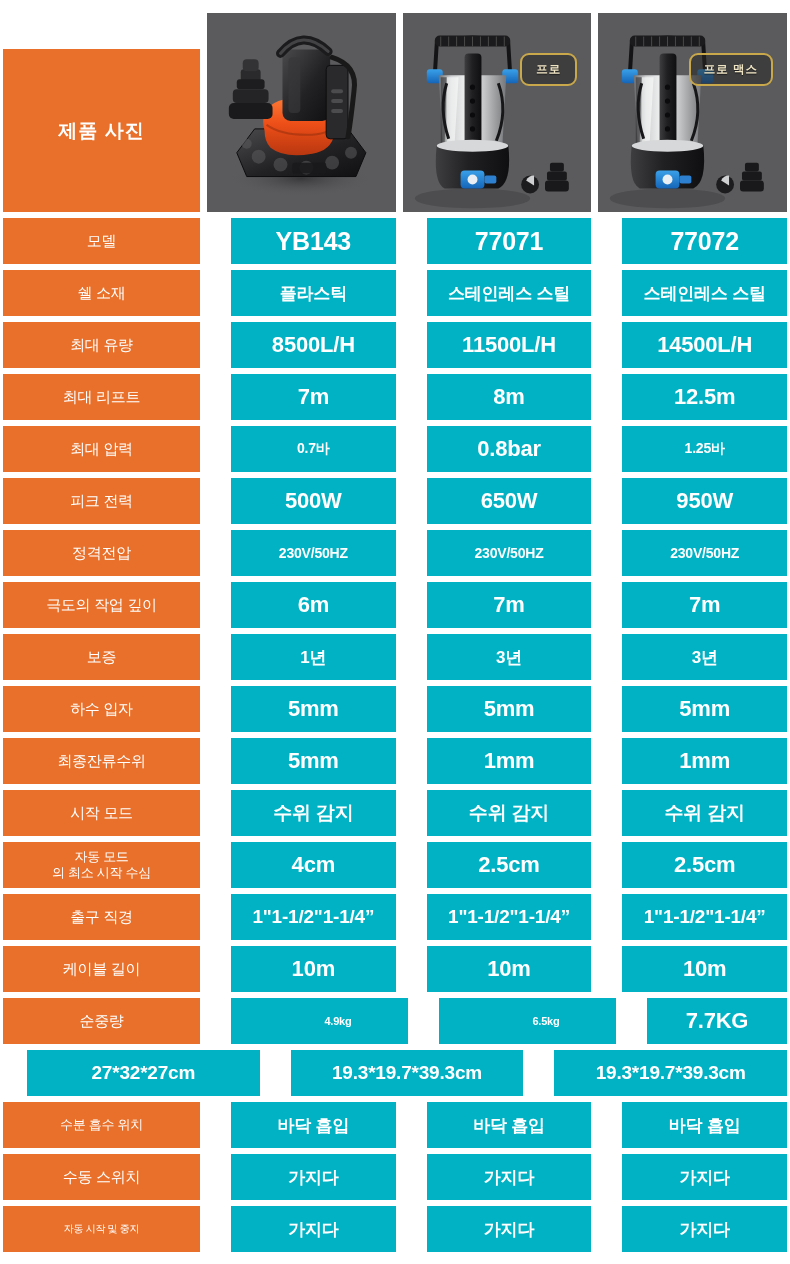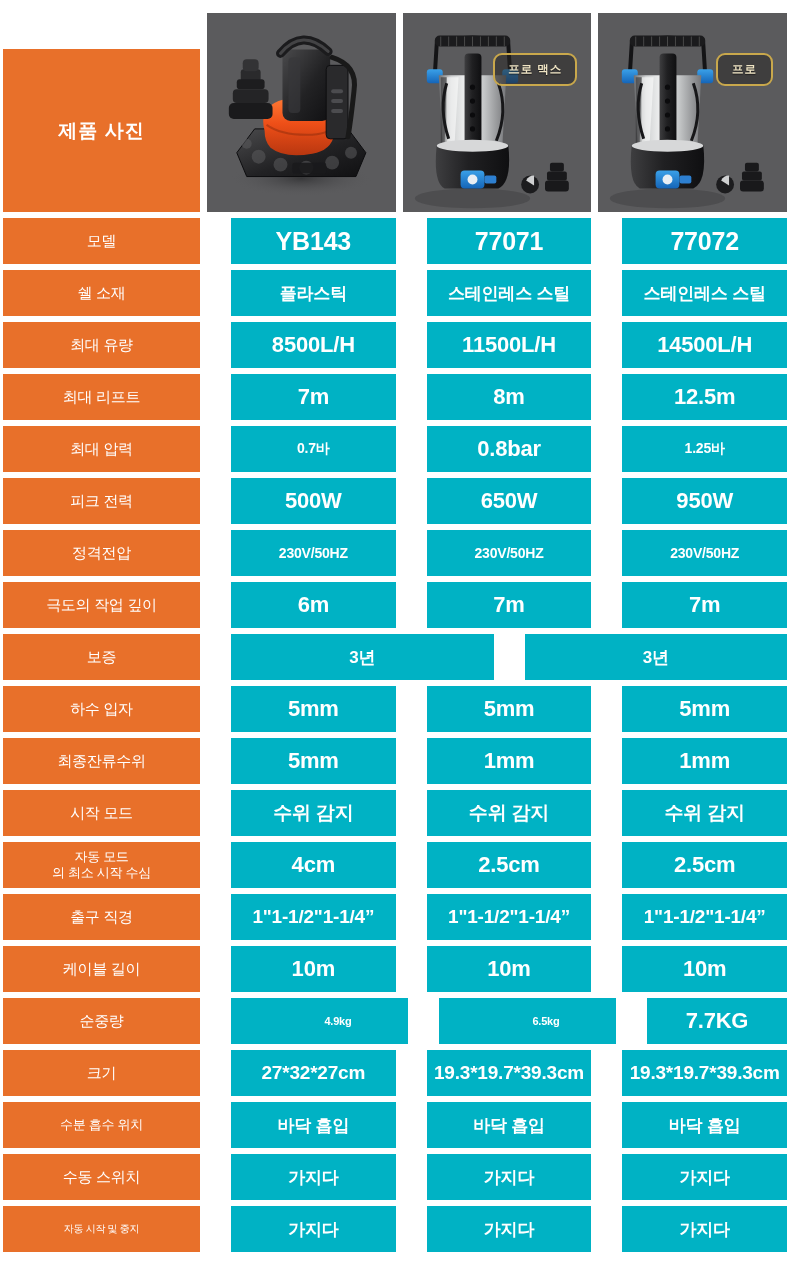--- a/index.html
+++ b/index.html
@@ -179,20 +179,97 @@
         <g>
           <rect x="34" y="56" width="20" height="12" rx="3" fill="#2a2a2c"></rect>
           <rect x="30" y="66" width="28" height="10" rx="3" fill="#1d1d1f"></rect>
           <rect x="26" y="76" width="36" height="14" rx="4" fill="#242426"></rect>
           <rect x="22" y="90" width="44" height="16" rx="5" fill="#1a1a1c"></rect>
           <rect x="36" y="46" width="16" height="12" rx="4" fill="#333335"></rect>
         </g>
 
         <rect x="86" y="150" width="34" height="11" rx="2" fill="#1a1a1c" opacity=".9"></rect>
       </svg>
+    </div>
+
+    <div class="photo-cell">
+      <svg class="pump-b" viewBox="0 0 190 199" preserveAspectRatio="xMidYMid meet">
+        <defs>
+          <linearGradient id="steel2" x1="0" y1="0" x2="1" y2="0">
+            <stop offset="0%" stop-color="#6f7072"></stop>
+              <stop offset="18%" stop-color="#cfd1d2"></stop>
+            <stop offset="42%" stop-color="#f3f4f4"></stop>
+              <stop offset="68%" stop-color="#c3c5c6"></stop>
+            <stop offset="100%" stop-color="#76777a"></stop>
+          </linearGradient>
+          <linearGradient id="blk2" x1="0" y1="0" x2="1" y2="0">
+            <stop offset="0%" stop-color="#3e3e40"></stop>
+              <stop offset="45%" stop-color="#202022"></stop>
+              <stop offset="100%" stop-color="#0f0f11"></stop>
+          </linearGradient>
+          <linearGradient id="blu2" x1="0" y1="0" x2="0" y2="1">
+            <stop offset="0%" stop-color="#3aa0e8"></stop>
+              <stop offset="100%" stop-color="#1565b8"></stop>
+          </linearGradient>
+        </defs>
+        <rect width="190" height="199" fill="#5b5b5d"></rect>
+        <ellipse cx="70" cy="186" rx="58" ry="10" fill="#3f3f41" opacity=".5"></ellipse>
+
+        <path d="M32 62 L34 30 q36 -12 72 0 L108 62" fill="none" stroke="#141416" stroke-width="4"></path>
+        <rect x="32" y="22" width="76" height="11" rx="5" fill="#1b1b1d"></rect>
+        <g stroke="#494949" stroke-width="1">
+          <line x1="38" y1="23" x2="38" y2="33"></line>
+            <line x1="46" y1="23" x2="46" y2="33"></line>
+          <line x1="54" y1="23" x2="54" y2="33"></line>
+            <line x1="62" y1="23" x2="62" y2="33"></line>
+          <line x1="70" y1="23" x2="70" y2="33"></line>
+            <line x1="78" y1="23" x2="78" y2="33"></line>
+          <line x1="86" y1="23" x2="86" y2="33"></line>
+            <line x1="94" y1="23" x2="94" y2="33"></line>
+          <line x1="102" y1="23" x2="102" y2="33"></line>
+        </g>
+
+        <rect x="24" y="56" width="16" height="14" rx="3" fill="url(#blu2)"></rect>
+        <rect x="100" y="56" width="16" height="14" rx="3" fill="url(#blu2)"></rect>
+
+        <path d="M36 62 L104 62 L100 134 L40 134 Z" fill="url(#steel2)"></path>
+        <path d="M44 64 L56 64 L52 130 L44 130 Z" fill="#ffffff" opacity=".55"></path>
+        <path d="M38 64 L44 64 L42 130 L38 130 Z" fill="#2c2c2e" opacity=".55"></path>
+
+        <rect x="62" y="40" width="17" height="120" rx="4" fill="url(#blk2)"></rect>
+        <g fill="#0b0b0d">
+          <circle cx="70" cy="74" r="2.6"></circle>
+            <circle cx="70" cy="88" r="2.6"></circle>
+          <circle cx="70" cy="102" r="2.6"></circle>
+            <circle cx="70" cy="116" r="2.6"></circle>
+          <circle cx="70" cy="130" r="2.6"></circle>
+            <circle cx="70" cy="144" r="2.6"></circle>
+        </g>
+
+        <path d="M44 70 q-8 26 2 56" fill="none" stroke="#171719" stroke-width="3"></path>
+        <path d="M96 70 q10 28 -2 58" fill="none" stroke="#171719" stroke-width="3"></path>
+
+        <path d="M34 132 q-4 38 8 44 L96 176 q14 -6 10 -44 Z" fill="url(#blk2)"></path>
+        <ellipse cx="70" cy="133" rx="36" ry="6" fill="#d7d8d9"></ellipse>
+
+        <rect x="58" y="158" width="24" height="18" rx="4" fill="url(#blu2)"></rect>
+        <circle cx="70" cy="167" r="5" fill="#e8eef4"></circle>
+        <rect x="82" y="163" width="12" height="8" rx="2" fill="#2d7fd0"></rect>
+
+        <circle cx="128" cy="172" r="9" fill="#1c1c1e"></circle>
+        <path d="M124 168 a9 9 0 0 1 8 -5 l0 10 Z" fill="#cfd0d1"></path>
+        <g fill="#19191b">
+          <rect x="148" y="150" width="14" height="9" rx="2"></rect>
+          <rect x="145" y="159" width="20" height="9" rx="2"></rect>
+          <rect x="143" y="168" width="24" height="11" rx="3"></rect>
+        </g>
+      </svg>
+      <div class="badge">
+        <span>프로</span>
+      </div>
     </div>
 
     <div class="photo-cell">
       <svg class="pump-b" viewBox="0 0 190 199" preserveAspectRatio="xMidYMid meet">
         <defs>
           <linearGradient id="steel3" x1="0" y1="0" x2="1" y2="0">
             <stop offset="0%" stop-color="#6f7072"></stop>
               <stop offset="18%" stop-color="#cfd1d2"></stop>
             <stop offset="42%" stop-color="#f3f4f4"></stop>
               <stop offset="68%" stop-color="#c3c5c6"></stop>
@@ -249,97 +326,20 @@
         <g fill="#19191b">
           <rect x="148" y="150" width="14" height="9" rx="2"></rect>
           <rect x="145" y="159" width="20" height="9" rx="2"></rect>
           <rect x="143" y="168" width="24" height="11" rx="3"></rect>
         </g>
       </svg>
       <div class="badge badge-wide">
         <span>프로 맥스</span>
       </div>
     </div>
-
-    <div class="photo-cell">
-      <svg class="pump-b" viewBox="0 0 190 199" preserveAspectRatio="xMidYMid meet">
-        <defs>
-          <linearGradient id="steel2" x1="0" y1="0" x2="1" y2="0">
-            <stop offset="0%" stop-color="#6f7072"></stop>
-              <stop offset="18%" stop-color="#cfd1d2"></stop>
-            <stop offset="42%" stop-color="#f3f4f4"></stop>
-              <stop offset="68%" stop-color="#c3c5c6"></stop>
-            <stop offset="100%" stop-color="#76777a"></stop>
-          </linearGradient>
-          <linearGradient id="blk2" x1="0" y1="0" x2="1" y2="0">
-            <stop offset="0%" stop-color="#3e3e40"></stop>
-              <stop offset="45%" stop-color="#202022"></stop>
-              <stop offset="100%" stop-color="#0f0f11"></stop>
-          </linearGradient>
-          <linearGradient id="blu2" x1="0" y1="0" x2="0" y2="1">
-            <stop offset="0%" stop-color="#3aa0e8"></stop>
-              <stop offset="100%" stop-color="#1565b8"></stop>
-          </linearGradient>
-        </defs>
-        <rect width="190" height="199" fill="#5b5b5d"></rect>
-        <ellipse cx="70" cy="186" rx="58" ry="10" fill="#3f3f41" opacity=".5"></ellipse>
-
-        <path d="M32 62 L34 30 q36 -12 72 0 L108 62" fill="none" stroke="#141416" stroke-width="4"></path>
-        <rect x="32" y="22" width="76" height="11" rx="5" fill="#1b1b1d"></rect>
-        <g stroke="#494949" stroke-width="1">
-          <line x1="38" y1="23" x2="38" y2="33"></line>
-            <line x1="46" y1="23" x2="46" y2="33"></line>
-          <line x1="54" y1="23" x2="54" y2="33"></line>
-            <line x1="62" y1="23" x2="62" y2="33"></line>
-          <line x1="70" y1="23" x2="70" y2="33"></line>
-            <line x1="78" y1="23" x2="78" y2="33"></line>
-          <line x1="86" y1="23" x2="86" y2="33"></line>
-            <line x1="94" y1="23" x2="94" y2="33"></line>
-          <line x1="102" y1="23" x2="102" y2="33"></line>
-        </g>
-
-        <rect x="24" y="56" width="16" height="14" rx="3" fill="url(#blu2)"></rect>
-        <rect x="100" y="56" width="16" height="14" rx="3" fill="url(#blu2)"></rect>
-
-        <path d="M36 62 L104 62 L100 134 L40 134 Z" fill="url(#steel2)"></path>
-        <path d="M44 64 L56 64 L52 130 L44 130 Z" fill="#ffffff" opacity=".55"></path>
-        <path d="M38 64 L44 64 L42 130 L38 130 Z" fill="#2c2c2e" opacity=".55"></path>
-
-        <rect x="62" y="40" width="17" height="120" rx="4" fill="url(#blk2)"></rect>
-        <g fill="#0b0b0d">
-          <circle cx="70" cy="74" r="2.6"></circle>
-            <circle cx="70" cy="88" r="2.6"></circle>
-          <circle cx="70" cy="102" r="2.6"></circle>
-            <circle cx="70" cy="116" r="2.6"></circle>
-          <circle cx="70" cy="130" r="2.6"></circle>
-            <circle cx="70" cy="144" r="2.6"></circle>
-        </g>
-
-        <path d="M44 70 q-8 26 2 56" fill="none" stroke="#171719" stroke-width="3"></path>
-        <path d="M96 70 q10 28 -2 58" fill="none" stroke="#171719" stroke-width="3"></path>
-
-        <path d="M34 132 q-4 38 8 44 L96 176 q14 -6 10 -44 Z" fill="url(#blk2)"></path>
-        <ellipse cx="70" cy="133" rx="36" ry="6" fill="#d7d8d9"></ellipse>
-
-        <rect x="58" y="158" width="24" height="18" rx="4" fill="url(#blu2)"></rect>
-        <circle cx="70" cy="167" r="5" fill="#e8eef4"></circle>
-        <rect x="82" y="163" width="12" height="8" rx="2" fill="#2d7fd0"></rect>
-
-        <circle cx="128" cy="172" r="9" fill="#1c1c1e"></circle>
-        <path d="M124 168 a9 9 0 0 1 8 -5 l0 10 Z" fill="#cfd0d1"></path>
-        <g fill="#19191b">
-          <rect x="148" y="150" width="14" height="9" rx="2"></rect>
-          <rect x="145" y="159" width="20" height="9" rx="2"></rect>
-          <rect x="143" y="168" width="24" height="11" rx="3"></rect>
-        </g>
-      </svg>
-      <div class="badge">
-        <span>프로</span>
-      </div>
-    </div>
   </div>
 
   <div class="t-row data-row sz-xl">
     <div class="cell-label">
         <span>모델</span>
       </div>
     <div class="cell-value">YB143</div>
     <div class="cell-value">77071</div>
     <div class="cell-value">77072</div>
   </div>
@@ -404,20 +404,21 @@
       </div>
     <div class="cell-value">6m</div>
     <div class="cell-value">7m</div>
     <div class="cell-value">7m</div>
   </div>
 
   <div class="t-row data-row sz-xs">
     <div class="cell-label">
         <span>보증</span>
       </div>
+    <div class="cell-value">1년</div>
     <div class="cell-value">3년</div>
     <div class="cell-value">3년</div>
   </div>
 
   <div class="t-row data-row sz-lg">
     <div class="cell-label">
         <span>하수 입자</span>
       </div>
     <div class="cell-value">5mm</div>
     <div class="cell-value">5mm</div>
@@ -473,23 +474,20 @@
   <div class="t-row data-row">
     <div class="cell-label">
         <span>순중량</span>
       </div>
     <div class="cell-value v-xs">4.9kg</div>
     <div class="cell-value v-xs">6.5kg</div>
     <div class="cell-value v-lg">7.7KG</div>
   </div>
 
   <div class="t-row data-row sz-md">
-    <div class="cell-label">
-        <span>크기</span>
-      </div>
     <div class="cell-value">27*32*27cm</div>
     <div class="cell-value">19.3*19.7*39.3cm</div>
     <div class="cell-value">19.3*19.7*39.3cm</div>
   </div>
 
   <div class="t-row data-row sz-xs lbl-sm">
     <div class="cell-label">
         <span>수분 흡수 위치</span>
       </div>
     <div class="cell-value">바닥 흡입</div>

